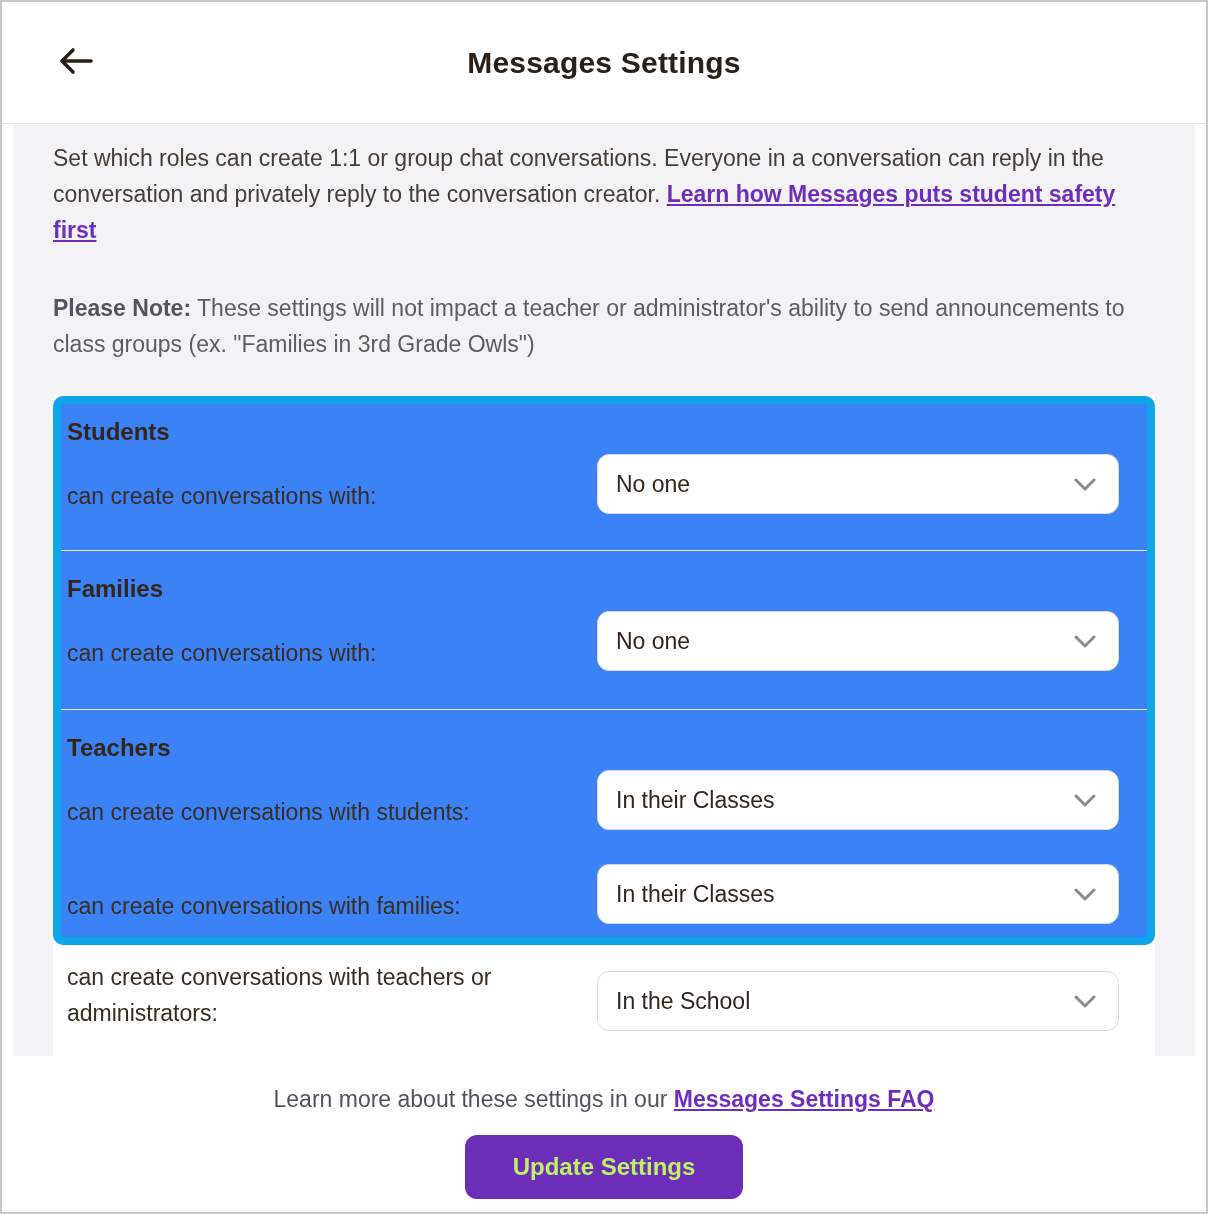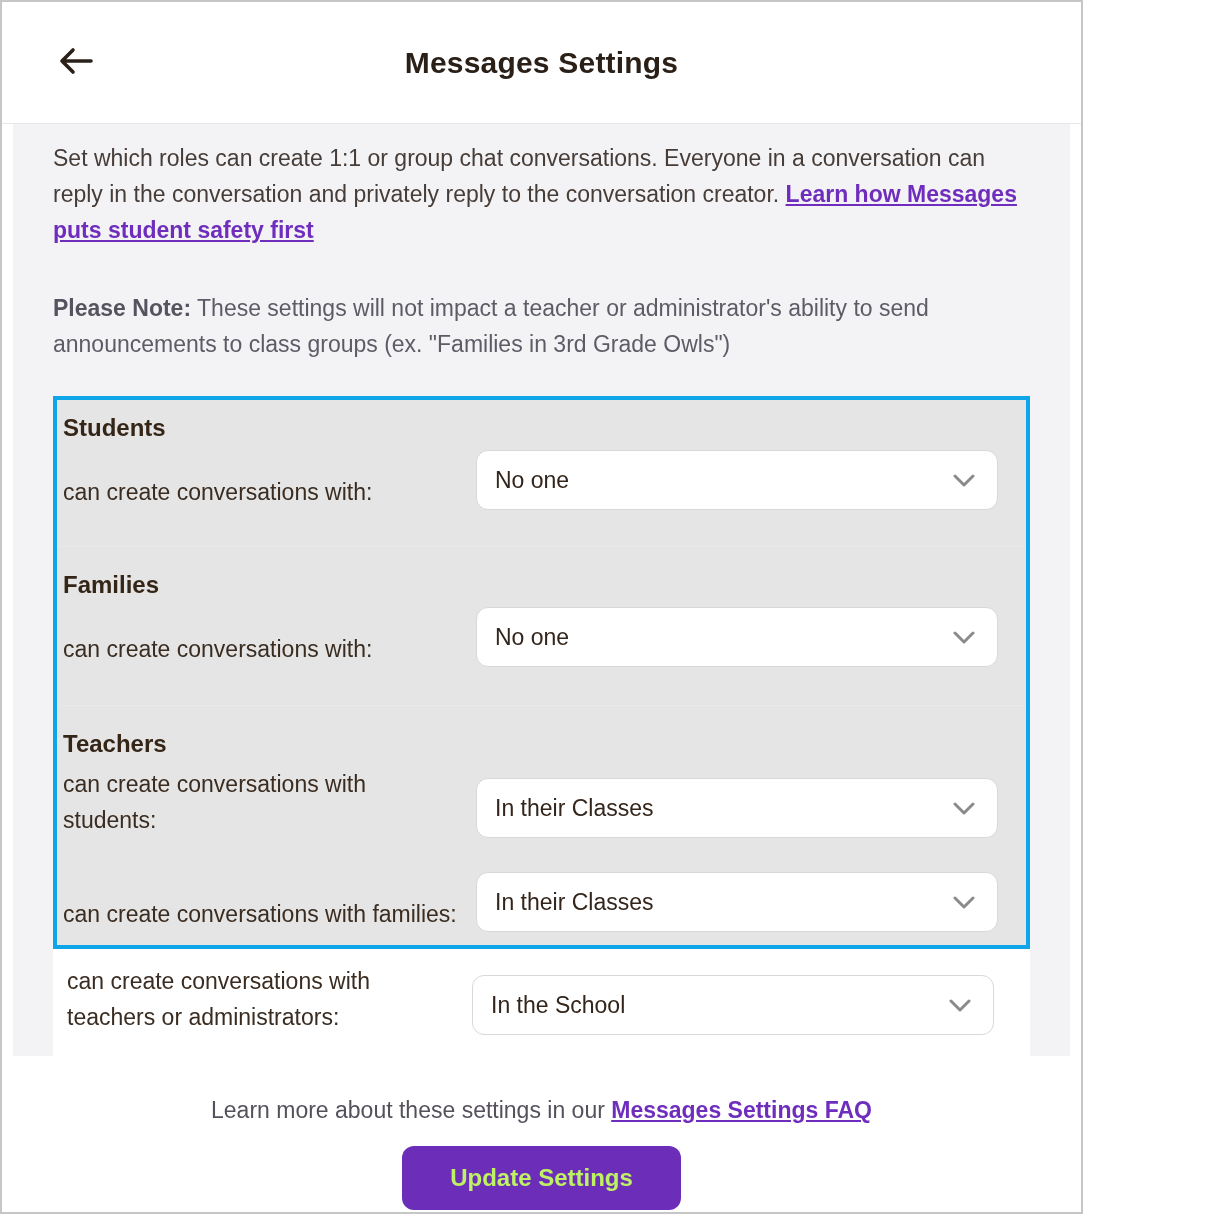--- a/index.html
+++ b/index.html
@@ -5,21 +5,21 @@
   * { box-sizing: border-box; }
   html,body { margin:0; padding:0; }
   body {
     width:1208px; height:1214px;
     font-family:"Liberation Sans", sans-serif;
     background:#ffffff;
     color:#2f2219;
     overflow:hidden;
   }
   .page {
-    width:1083px; height:1214px;
+    width:1208px; height:1214px;
     border:2px solid #c6c6c6;
     background:#ffffff;
     display:flex; flex-direction:column;
     overflow:hidden;
   }
   
   .header {
     height:122px; flex:0 0 122px;
     position:relative;
     display:flex; align-items:center; justify-content:center;
@@ -52,23 +52,23 @@
     font-size:23px; line-height:36px; color:#5d5b66;
     margin:0 0 34px 0;
   }
   .note b { color:#55535e; }
   .text-link {
     color:#6f2dbd; font-weight:bold; text-decoration:underline; cursor:pointer;
   }
   
   .card { background:#ffffff; }
   .highlight-box {
-    border:4px solid #0ea5e9;
-    border-radius:0;
-    background:#e5e5e5;
+    border:8px solid #0ea5e9;
+    border-radius:10px;
+    background:#3b82f6;
   }
   .section { padding:24px 28px 38px 6px; }
   .section.first { padding-top:14px; padding-bottom:36px; }
   .section.teachers { padding-bottom:13px;padding-left:6px; }
   .section.after-box { padding:14px 36px 43px 14px; }
   .section.admins { padding:22px 36px 40px 14px; }
   .divider { height:1px; background:#e9e8ec; }
   .role-heading {
     font-size:24px; font-weight:bold; color:#342517;
     margin:0 0 8px 0; line-height:28px;
@@ -91,21 +91,20 @@
     gap:48px;
   }
   .dropdown-value { font-size:23px; color:#33251b; font-weight:500; }
   .chevron { display:flex; align-items:center; }
   
   .footer {
     flex:1 1 auto;
     background:#ffffff;
     display:flex; flex-direction:column; align-items:center;
     padding-top:30px;
-    margin-top:11px;
   }
   .footer-text { font-size:23px; color:#55515c; margin:0 0 22px 0; }
   .update-btn {
     background:#6c2eb9; color:#bef264;
     font-family:"Liberation Sans", sans-serif;
     font-size:24px; font-weight:bold;
     border:none; border-radius:12px;
     padding:18px 48px;
     cursor:pointer;
   }

